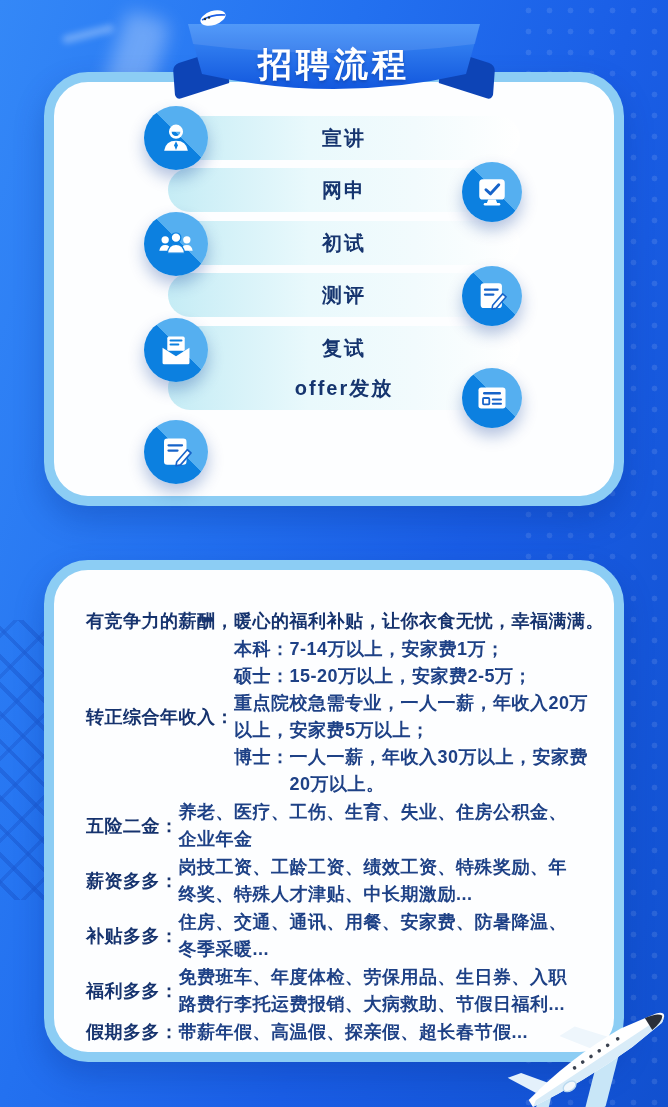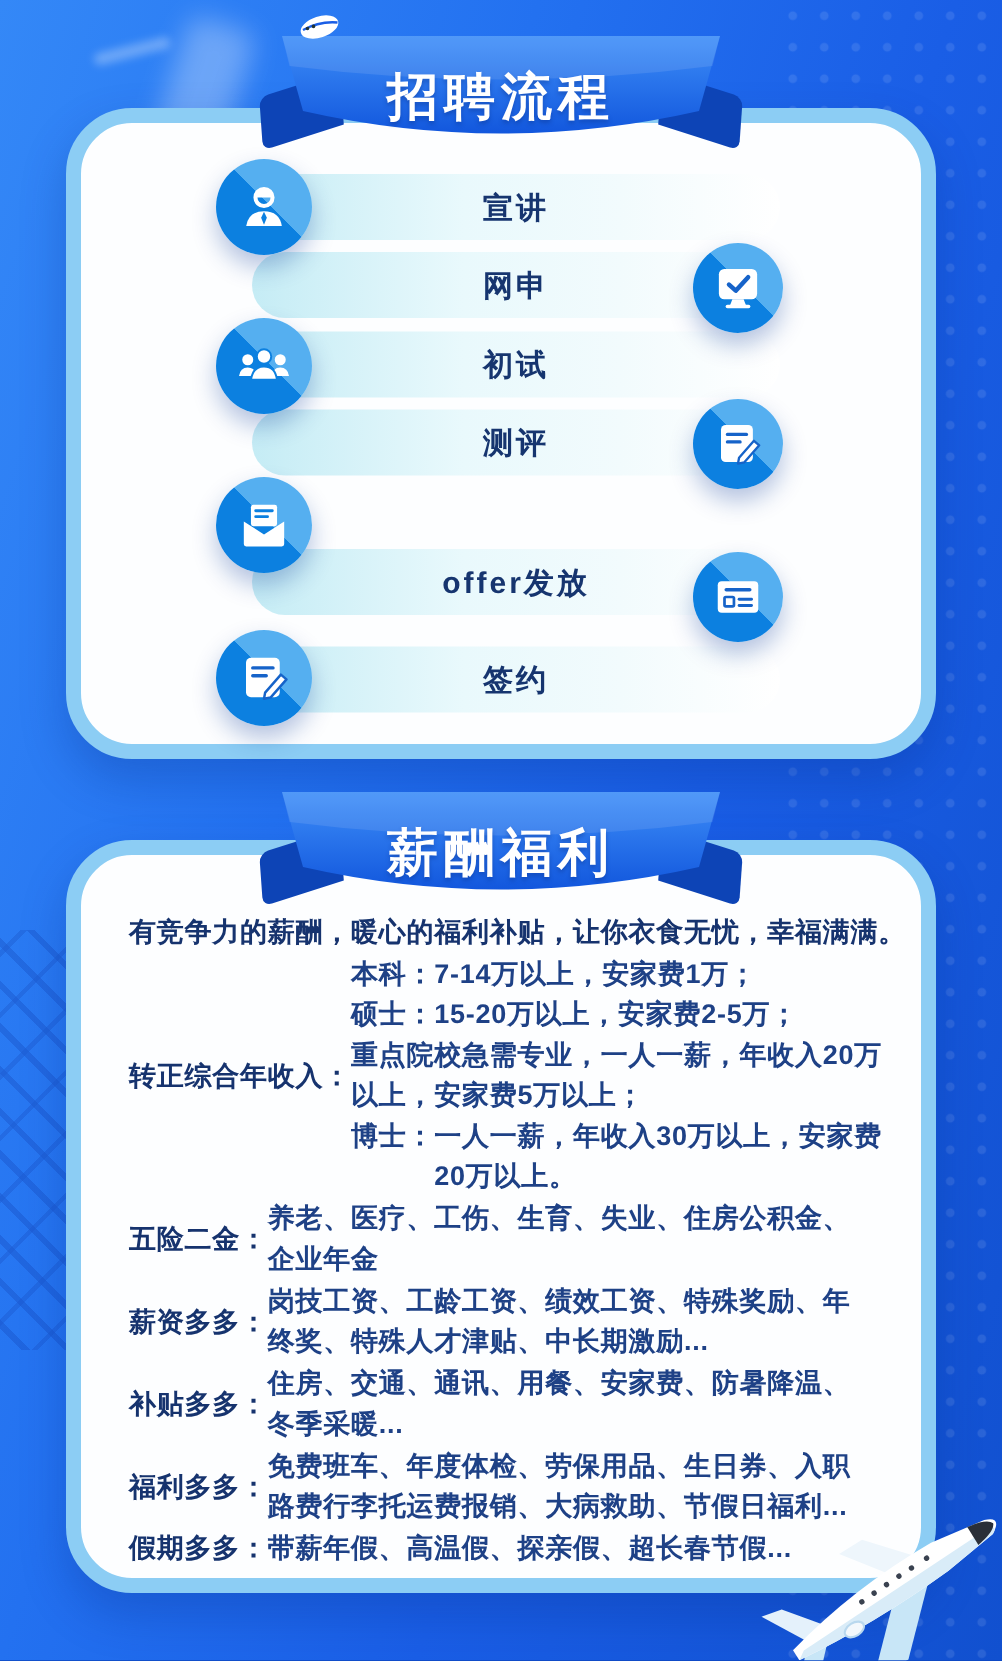--- a/index.html
+++ b/index.html
@@ -137,22 +137,22 @@
       <path d="M2,0 L294,0 L280,50 Q148,80 16,50 Z" fill="url(#bgrad1)"></path>
       <path d="M2,0 L294,0 L289,20 Q148,38 7,20 Z" fill="rgba(255,255,255,0.10)"></path>
     </svg>
     <div class="title">招聘流程</div>
   </div>
 
   <div class="step s0">宣讲</div>
   <div class="step s1">网申</div>
   <div class="step s2">初试</div>
   <div class="step s3">测评</div>
+  <div class="step s4">复试</div>
   <div class="step s5">offer发放</div>
-  <div class="step s6">签约</div>
 
   <div class="icn lg i-person">
     <svg width="38" height="38" viewBox="0 0 24 24">
       <circle cx="12" cy="8" r="3.6" fill="none" stroke="#fff" stroke-width="1.7"></circle>
       <path d="M12 4.4 Q8.8 4.8 8.9 8 L15.1 8 Q15.3 4.8 12 4.4 Z" fill="#fff"></path>
       <path d="M4.5 20 Q5.5 13.8 12 13.8 Q18.5 13.8 19.5 20 Z" fill="#fff"></path>
       <path d="M12 14 L10.8 16.5 L12 19.5 L13.2 16.5 Z" fill="#0c80e0"></path>
     </svg>
   </div>
   <div class="icn sm i-monitor">
@@ -202,35 +202,20 @@
     <svg width="36" height="36" viewBox="0 0 24 24">
       <rect x="4" y="3" width="15" height="17.5" rx="2.2" fill="#fff"></rect>
       <line x1="7" y1="7.5" x2="16" y2="7.5" stroke="#1663c9" stroke-width="1.5" stroke-linecap="round"></line>
       <line x1="7" y1="11" x2="13" y2="11" stroke="#1663c9" stroke-width="1.5" stroke-linecap="round"></line>
       <path d="M12.5 18.5 L19.5 10.5 L22 12.6 L15 20.6 L12 21.2 Z" fill="#fff" stroke="#1663c9" stroke-width="1.1" stroke-linejoin="round"></path>
     </svg>
   </div>
 
   <div class="card benefit"></div>
 
-  <div class="banner b2">
-    <div class="wing l"></div>
-    <div class="wing r"></div>
-    <svg class="shape" viewBox="0 0 296 72" preserveAspectRatio="none">
-      <defs>
-        <linearGradient id="bgrad2" x1="0" y1="0" x2="0" y2="1">
-          <stop offset="0" stop-color="#3e8ef8"></stop>
-            <stop offset="1" stop-color="#1257dd"></stop>
-        </linearGradient>
-      </defs>
-      <path d="M2,0 L294,0 L280,50 Q148,80 16,50 Z" fill="url(#bgrad2)"></path>
-      <path d="M2,0 L294,0 L289,20 Q148,38 7,20 Z" fill="rgba(255,255,255,0.10)"></path>
-    </svg>
-    <div class="title">薪酬福利</div>
-  </div>
 
   <div class="btext">
     <div class="intro">有竞争力的薪酬，暖心的福利补贴，让你衣食无忧，幸福满满。</div>
 
     <div class="b-row">
       <div class="b-label">转正综合年收入：</div>
       <div class="sal-items">
         <div class="sal-item">
           <span class="sub-label">本科：</span>
           <span class="sub-text">7-14万以上，安家费1万；</span>

